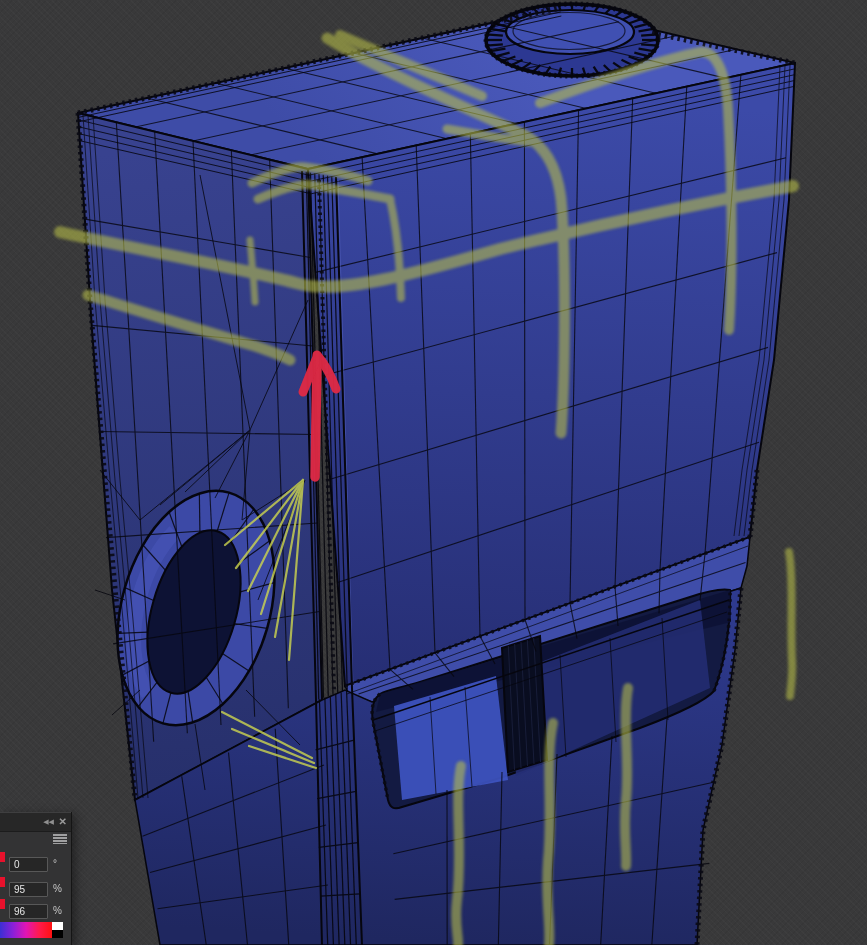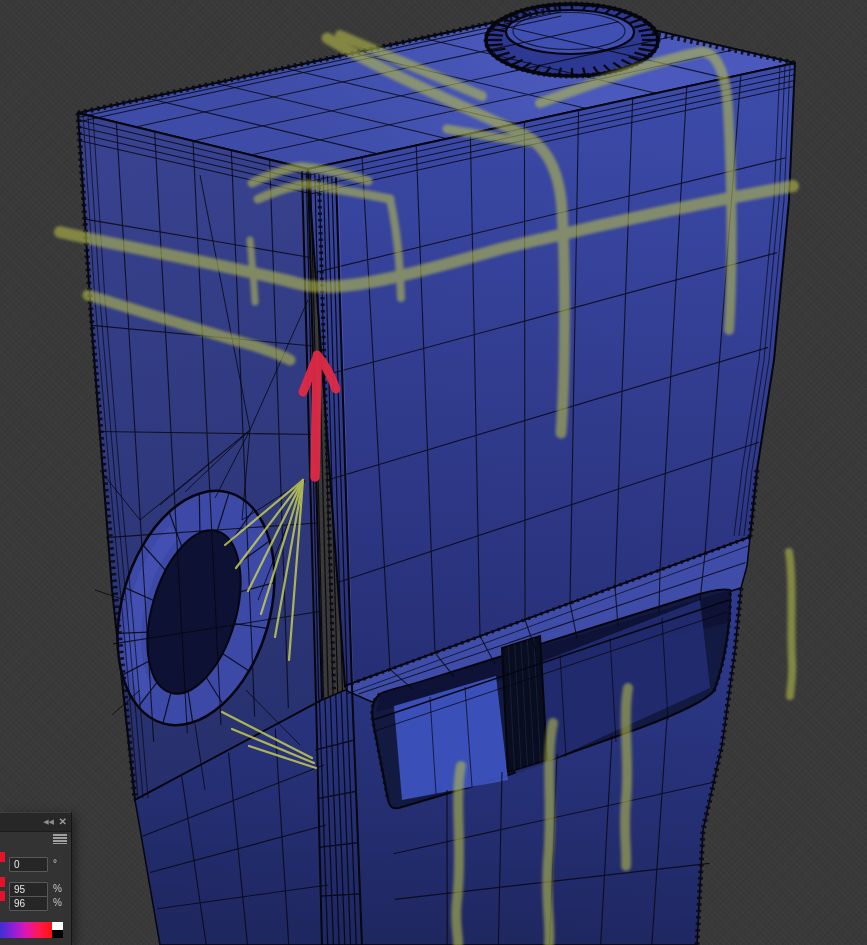--- a/index.html
+++ b/index.html
@@ -330,21 +330,21 @@
   <div class="prow" style="top:45px">
     <div class="chip" style="background: rgb(232, 17, 44);"></div>
     <input class="pinput" value="0" style="">
     <span class="unit">°</span>
   </div>
   <div class="prow" style="top:70px">
     <div class="chip" style="background: rgb(232, 17, 44);"></div>
     <input class="pinput" value="95" style="">
     <span class="unit">%</span>
   </div>
-  <div class="prow" style="top:84px">
+  <div class="prow" style="top:92px">
     <div class="chip" style="background: rgb(232, 17, 44);"></div>
     <input class="pinput" value="96" style="">
     <span class="unit">%</span>
   </div>
 
   <div class="spectrum-row">
     <div class="spectrum" style="background: linear-gradient(to right, rgb(59, 47, 212), rgb(138, 32, 216), rgb(224, 21, 181), rgb(255, 26, 77), rgb(255, 17, 17));"></div>
     <div class="swatch-col">
       <div class="swatch white" style="background: rgb(255, 255, 255);"></div>
       <div class="swatch black" style="background: rgb(0, 0, 0);"></div>

